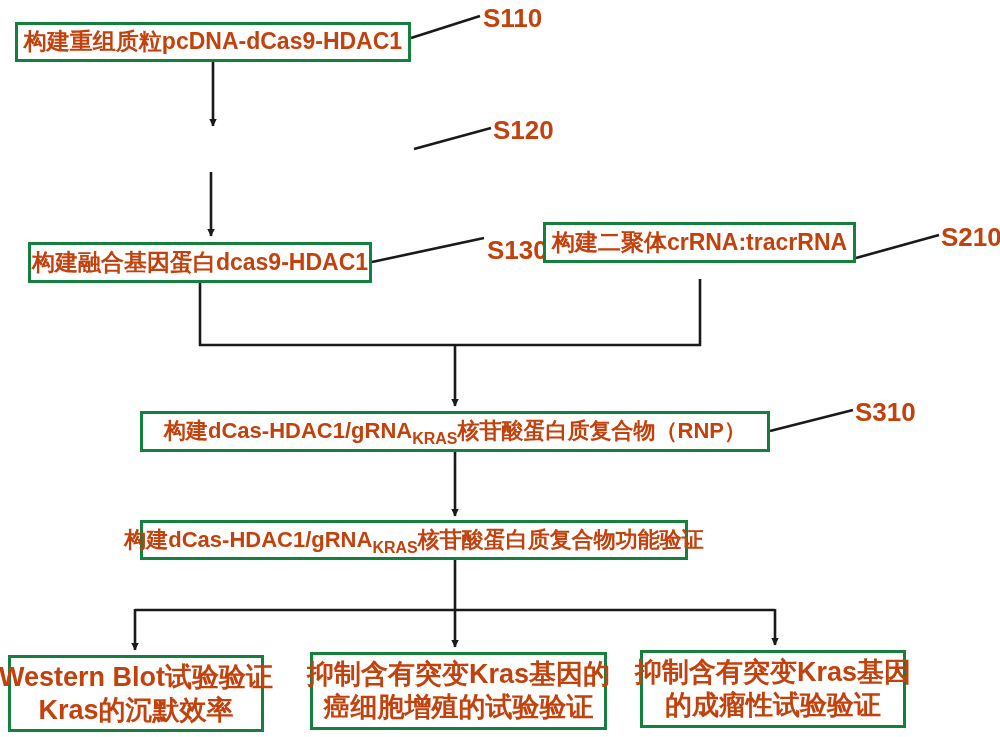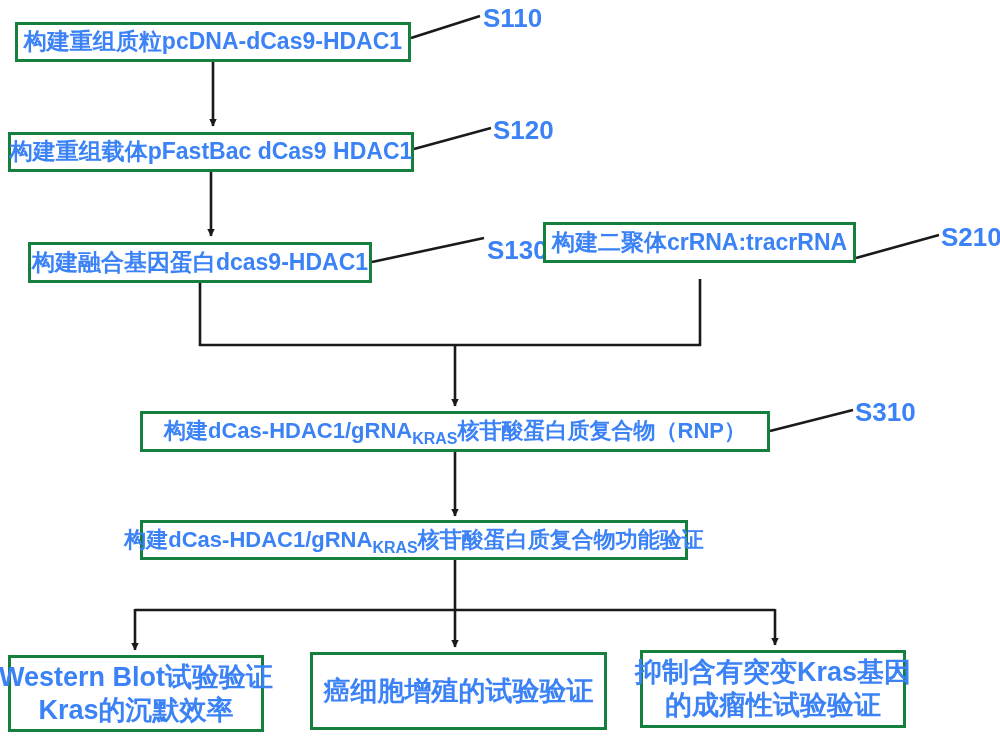--- a/index.html
+++ b/index.html
@@ -6,21 +6,21 @@
     margin: 0;
     padding: 0;
     background: #ffffff;
   }
   #canvas {
     position: relative;
     width: 1000px;
     height: 737px;
     background: #ffffff;
     font-family: "Liberation Sans", sans-serif;
-    color: #3b82f6;
+    color: #c2410c;
     overflow: hidden;
   }
   #connectors {
     position: absolute;
     left: 0; top: 0;
     width: 1000px; height: 737px;
     pointer-events: none;
   }
   .flow-box {
     position: absolute;
@@ -99,23 +99,20 @@
   <div class="step-label" style="left:483px; top:3px;">S110</div>
   <div class="step-label" style="left:493px; top:115px;">S120</div>
   <div class="step-label" style="left:487px; top:235px;">S130</div>
   <div class="step-label" style="left:941px; top:222px;">S210</div>
   <div class="step-label" style="left:855px; top:397px;">S310</div>
 
   <div class="flow-box" style="left:15px; top:22px; width:396px; height:40px;">
     <span>构建重组质粒pcDNA-dCas9-HDAC1</span>
   </div>
 
-  <div class="flow-box" style="left:8px; top:132px; width:406px; height:40px;">
-    <span>构建重组载体pFastBac dCas9 HDAC1</span>
-  </div>
 
   <div class="flow-box" style="left:28px; top:242px; width:344px; height:41px;">
     <span>构建融合基因蛋白dcas9-HDAC1</span>
   </div>
 
   <div class="flow-box" style="left:543px; top:222px; width:313px; height:41px;text-align:right;">
     <span>构建二聚体crRNA:tracrRNA</span>
   </div>
 
   <div class="flow-box long" style="left:140px; top:411px; width:630px; height:41px;">
@@ -129,20 +126,21 @@
       <span>构建dCas-HDAC1/gRNA</span><span class="sub">KRAS</span><span>核苷酸蛋白质复合物功能验证</span>
     </span>
   </div>
 
   <div class="flow-box two-line" style="left:8px; top:655px; width:256px; height:77px;">
     <span>Western Blot试验验证</span>
     <span>Kras的沉默效率</span>
   </div>
 
   <div class="flow-box two-line" style="left:310px; top:652px; width:297px; height:78px;">
+    <span>抑制含有突变Kras基因的</span>
     <span>癌细胞增殖的试验验证</span>
   </div>
 
   <div class="flow-box two-line" style="left:640px; top:650px; width:266px; height:78px;">
     <span>抑制含有突变Kras基因</span>
     <span>的成瘤性试验验证</span>
   </div>
 
 </div>
 

